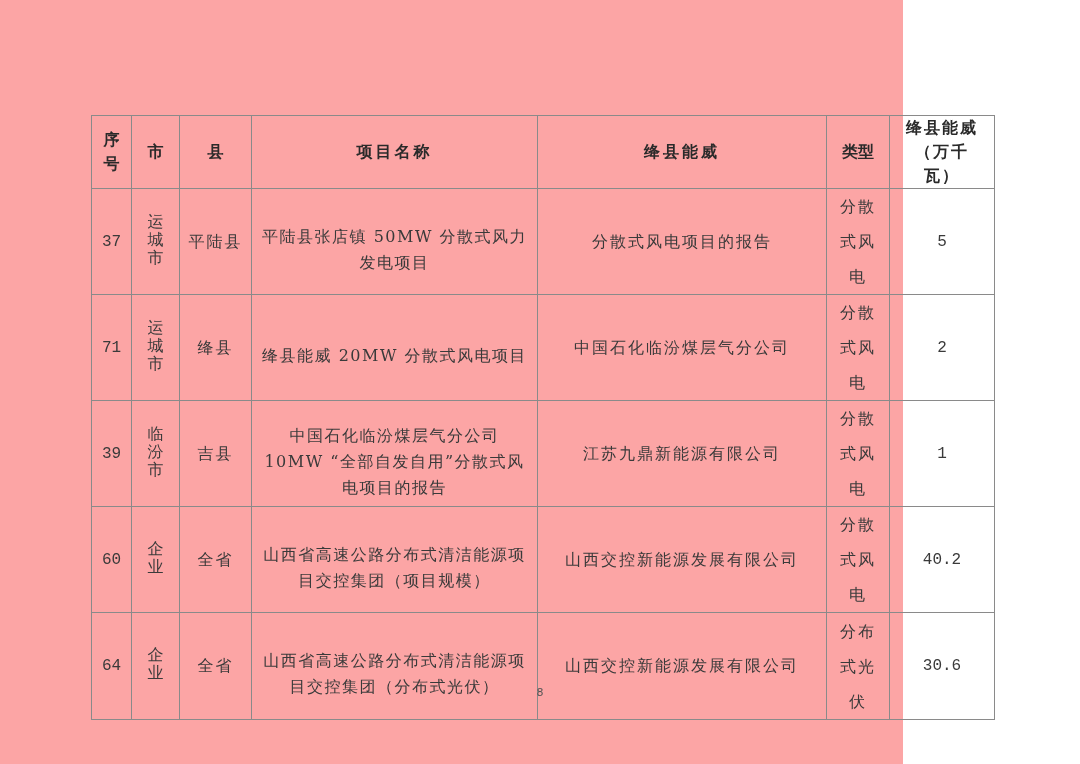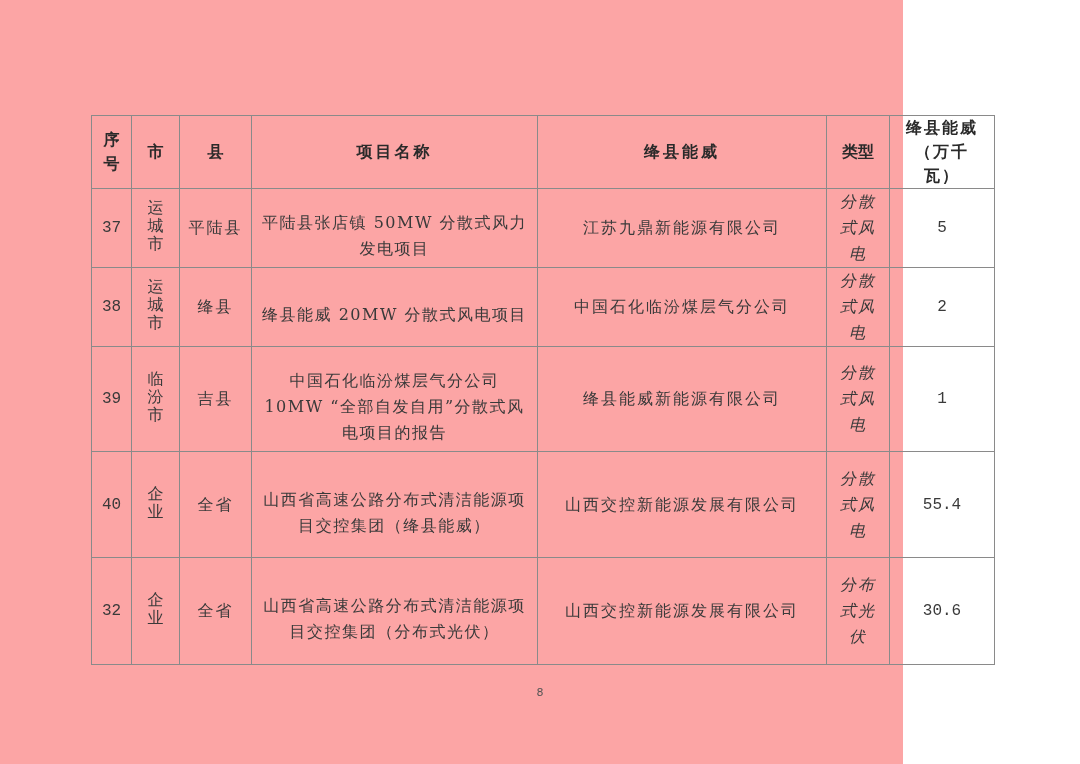--- a/index.html
+++ b/index.html
@@ -12,21 +12,21 @@
     width: 903px;
   }
   table.grid td, table.grid th {
     border: 1.5px solid #8a8a8a;
     text-align: center; vertical-align: middle;
     padding: 0; font-weight: normal;
     font-size: 16px; line-height: 26px; color: #3a3a3a;
   }
   table.grid th { font-weight: bold; font-size: 16px; line-height: 24px; color: #2a2a2a; }
   .narrow { display: inline-block; width: 18px; word-break: break-all; line-height: 18px; }
-  .typecol { display: inline-block; width: 36px; word-break: break-all; line-height: 26px; letter-spacing: 2px; font-style: italic; }
+  .typecol { display: inline-block; width: 36px; word-break: break-all; line-height: 35px; letter-spacing: 2px; }
   .namecell { display: inline-block; padding: 0 10px; letter-spacing: 1.5px; line-height: 26px; margin-top: 16px; }
   .unitcell { letter-spacing: 2px; }
   .num { font-family: Liberation Mono, monospace; font-size: 17px; }
   .hdr-narrow { display: inline-block; width: 20px; line-height: 24px; }
   .page-number { position: absolute; left: 0; width: 1080px; top: 686px; text-align: center;
                  font-size: 11px; color: #555; font-family: "DejaVu Sans", sans-serif; }
 </style>
 </head>
 <body>
 
@@ -51,53 +51,53 @@
         <th>类型</th>
         <th><span style="display:inline-block;width:80px;letter-spacing:2px">绛县能威（万千瓦）</span></th>
       </tr>
     </thead>
     <tbody>
       <tr style="height:79px">
         <td class="num">37</td>
         <td><span class="narrow">运城市</span></td>
         <td style="letter-spacing:2px">平陆县</td>
         <td><span class="namecell">平陆县张店镇 50MW 分散式风力发电项目</span></td>
-        <td class="unitcell">江苏九鼎新能源有限公司</td>
+        <td class="unitcell">分散式风电项目的报告</td>
         <td><span class="typecol">分散式风电</span></td>
         <td class="num">5</td>
       </tr>
       <tr style="height:78px">
-        <td class="num">38</td>
+        <td class="num">71</td>
         <td><span class="narrow">运城市</span></td>
         <td style="letter-spacing:2px">绛县</td>
         <td><span class="namecell">绛县能威 20MW 分散式风电项目</span></td>
         <td class="unitcell">中国石化临汾煤层气分公司</td>
         <td><span class="typecol">分散式风电</span></td>
         <td class="num">2</td>
       </tr>
       <tr style="height:105px">
         <td class="num">39</td>
         <td><span class="narrow">临汾市</span></td>
         <td style="letter-spacing:2px">吉县</td>
         <td><span class="namecell">中国石化临汾煤层气分公司 10MW “全部自发自用”分散式风电项目的报告</span></td>
-        <td class="unitcell">绛县能威新能源有限公司</td>
+        <td class="unitcell">江苏九鼎新能源有限公司</td>
         <td><span class="typecol">分散式风电</span></td>
         <td class="num">1</td>
       </tr>
       <tr style="height:106px">
-        <td class="num">40</td>
+        <td class="num">60</td>
         <td><span class="narrow">企业</span></td>
         <td style="letter-spacing:2px">全省</td>
-        <td><span class="namecell">山西省高速公路分布式清洁能源项目交控集团（绛县能威）</span></td>
+        <td><span class="namecell">山西省高速公路分布式清洁能源项目交控集团（项目规模）</span></td>
         <td class="unitcell">山西交控新能源发展有限公司</td>
         <td><span class="typecol">分散式风电</span></td>
-        <td class="num">55.4</td>
+        <td class="num">40.2</td>
       </tr>
       <tr style="height:107px">
-        <td class="num">32</td>
+        <td class="num">64</td>
         <td><span class="narrow">企业</span></td>
         <td style="letter-spacing:2px">全省</td>
         <td><span class="namecell">山西省高速公路分布式清洁能源项目交控集团（分布式光伏）</span></td>
         <td class="unitcell">山西交控新能源发展有限公司</td>
         <td><span class="typecol">分布式光伏</span></td>
         <td class="num">30.6</td>
       </tr>
     </tbody>
   </table>
 

